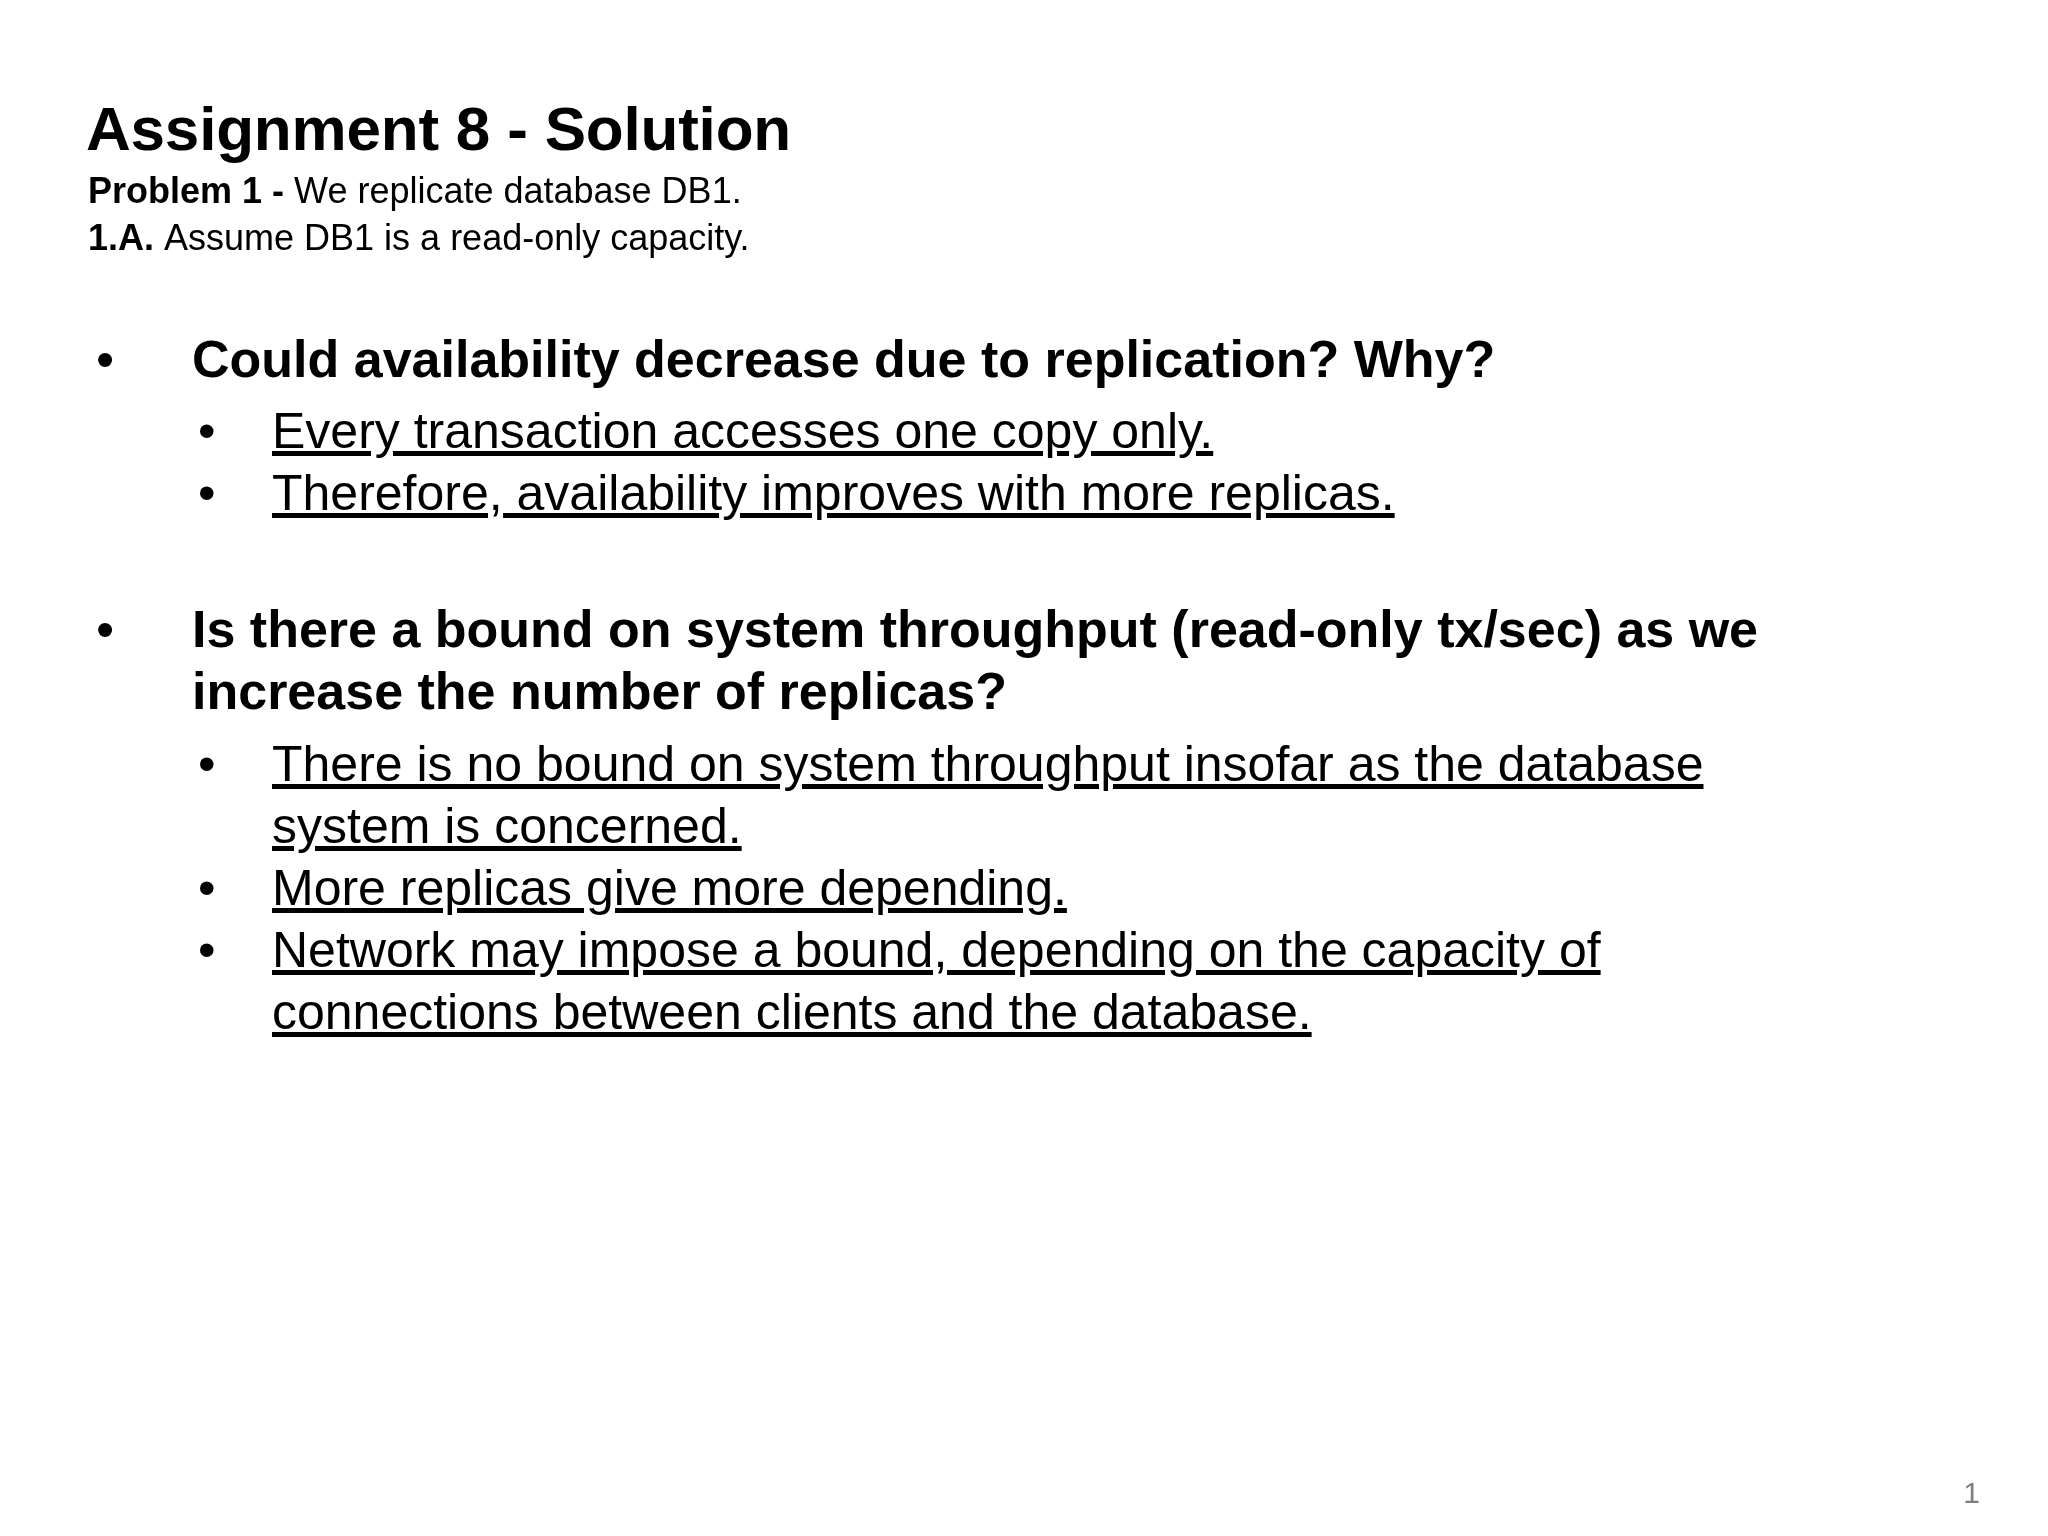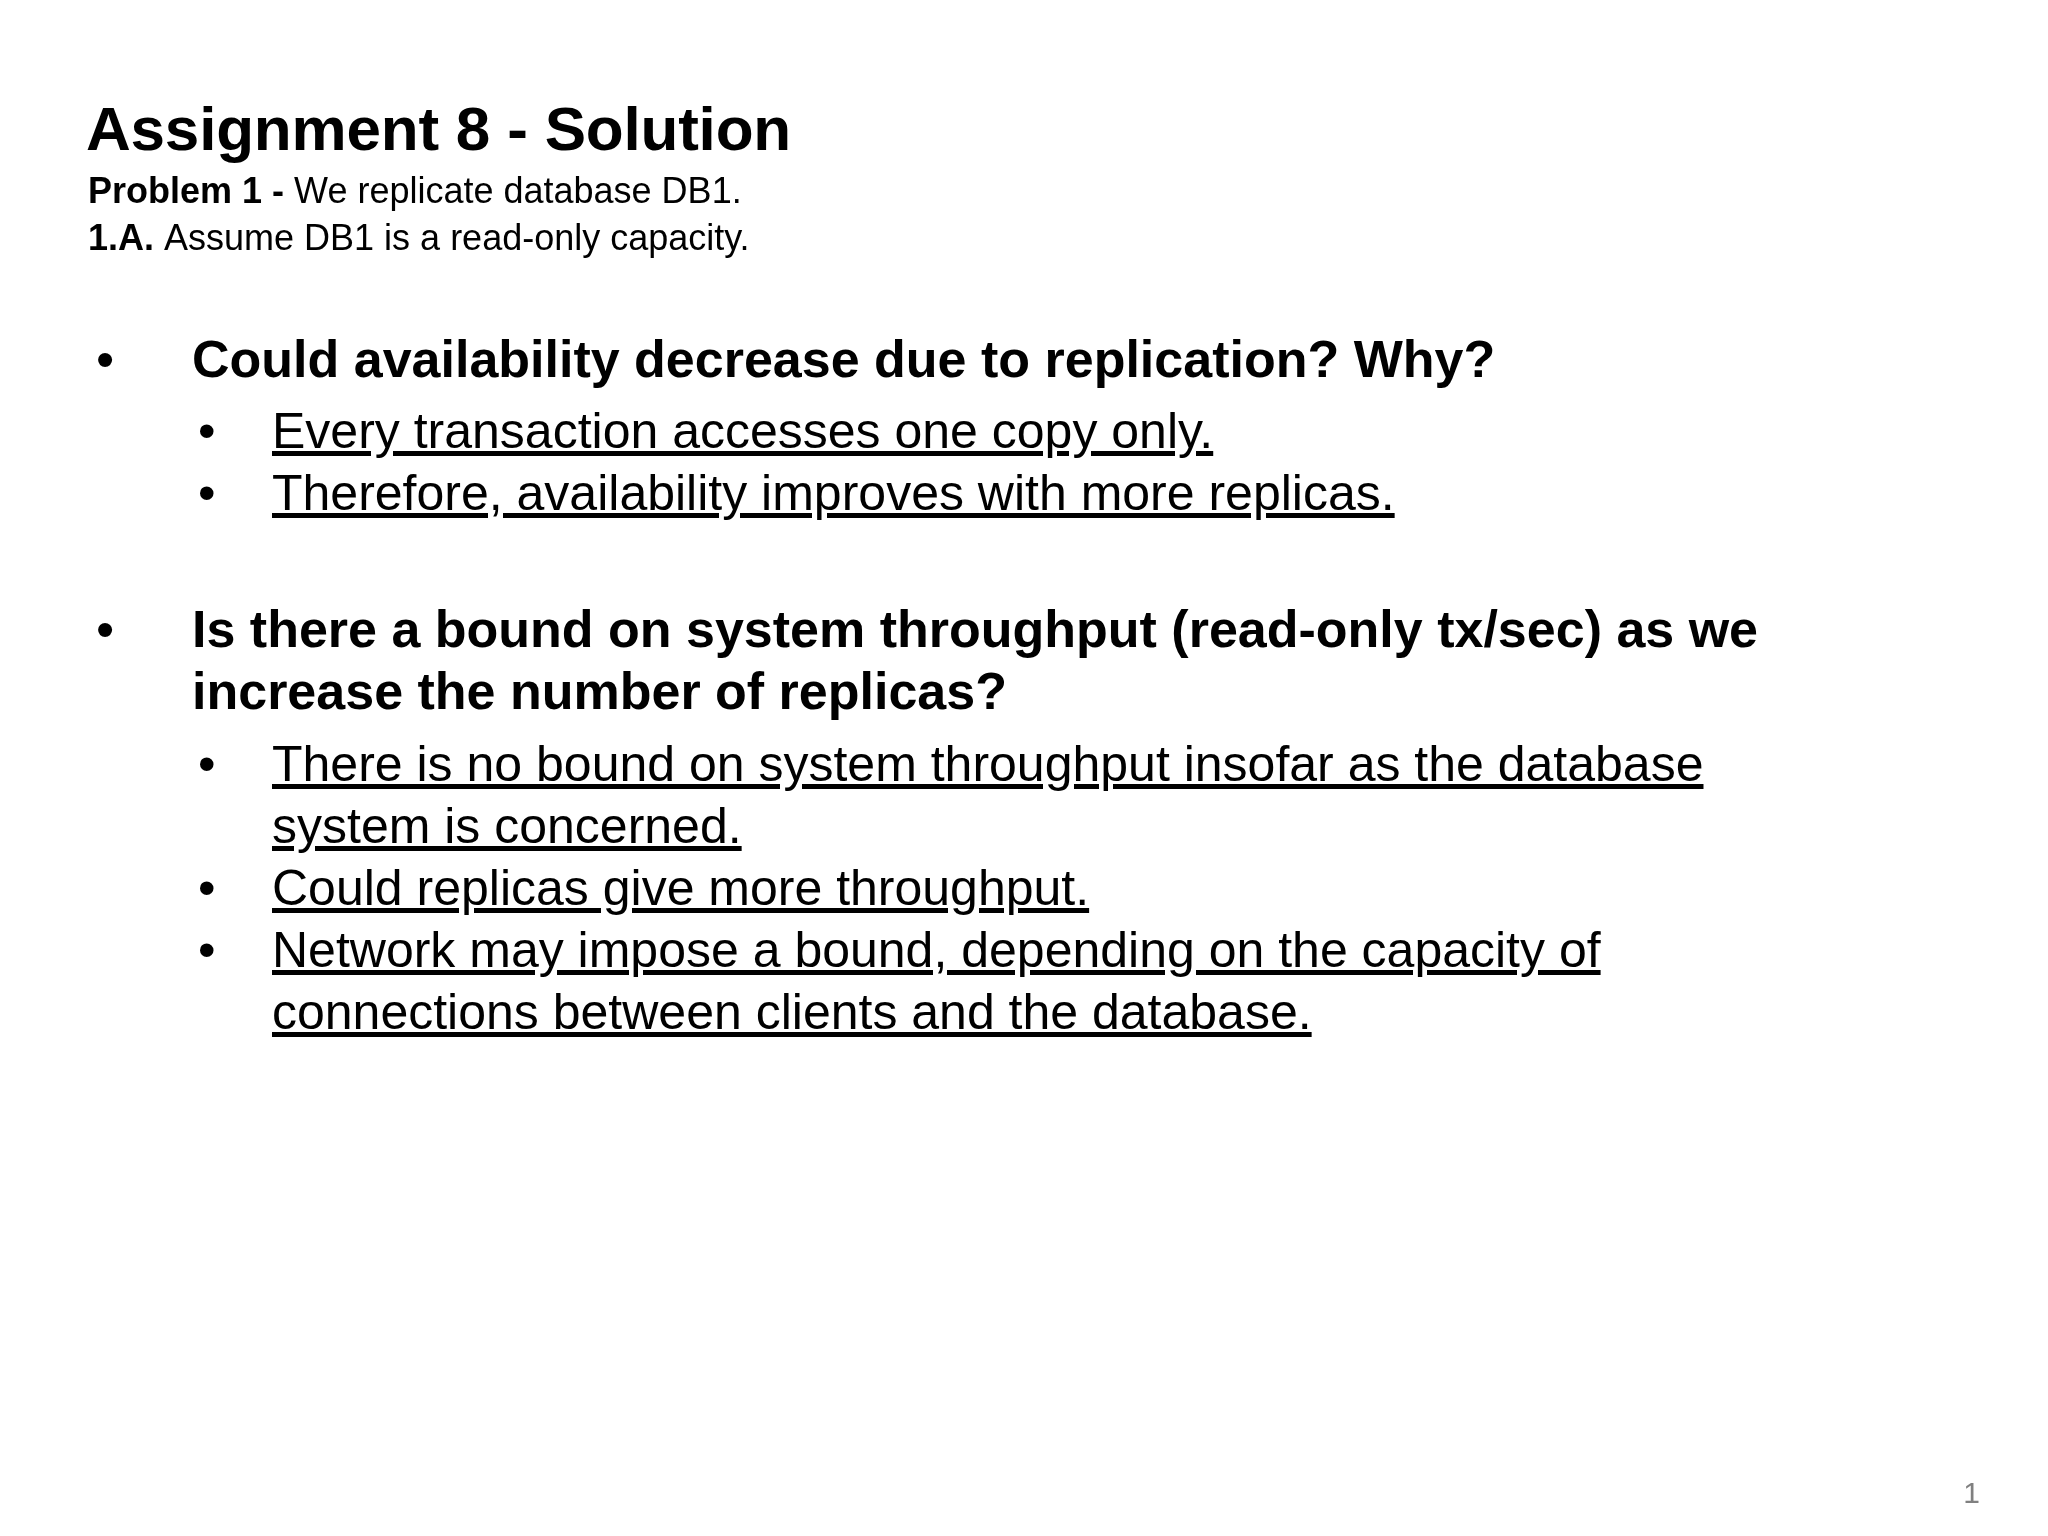--- a/index.html
+++ b/index.html
@@ -179,21 +179,21 @@
       </li>
     </ul>
     <div class="gap-sub"></div>
     <ul class="lvl2">
       <li class="b2">
         <span class="marker">•</span>
         <span class="txt">There is no bound on system throughput insofar as the database system is concerned.</span>
       </li>
       <li class="b2">
         <span class="marker">•</span>
-        <span class="txt">Could replicas give more throughput.</span>
+        <span class="txt">More replicas give more depending.</span>
       </li>
       <li class="b2">
         <span class="marker">•</span>
         <span class="txt">Network may impose a bound, depending on the capacity of connections between clients and the database.</span>
       </li>
     </ul>
 
   </div>
 
   <div class="page-number">1</div>

